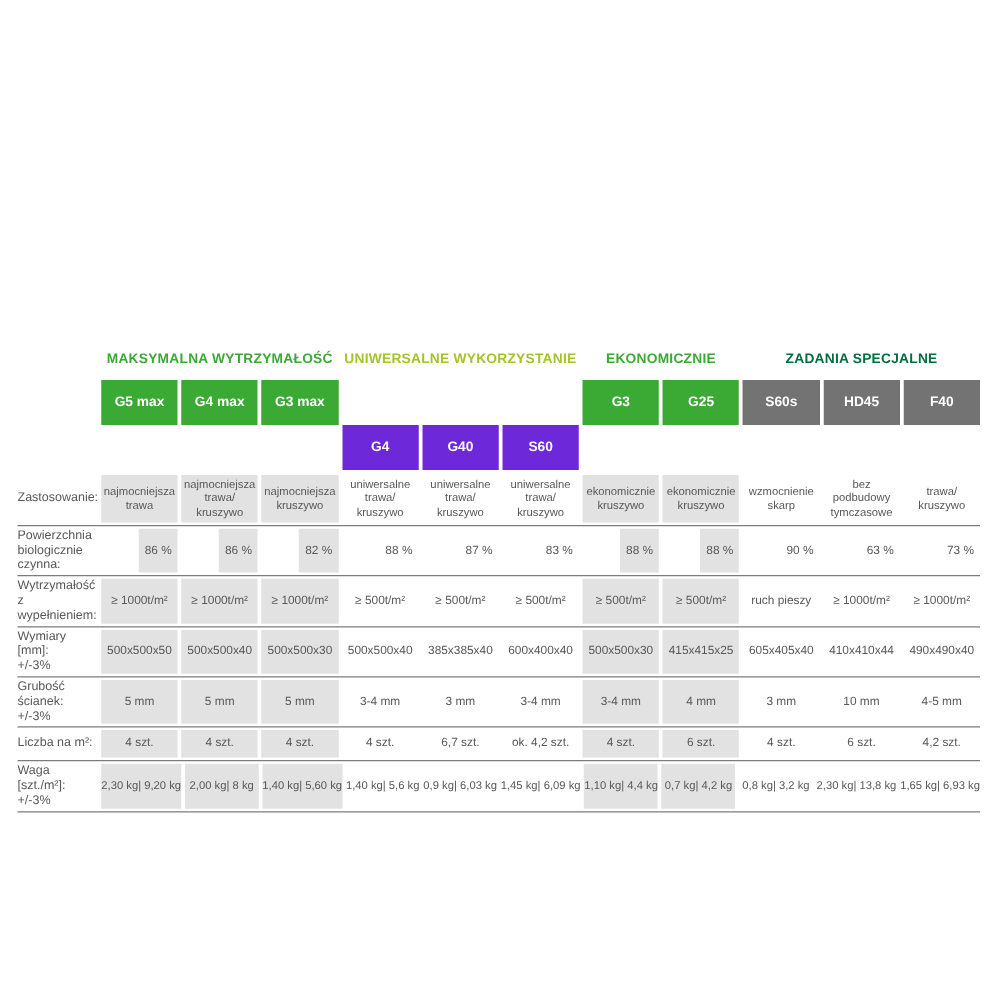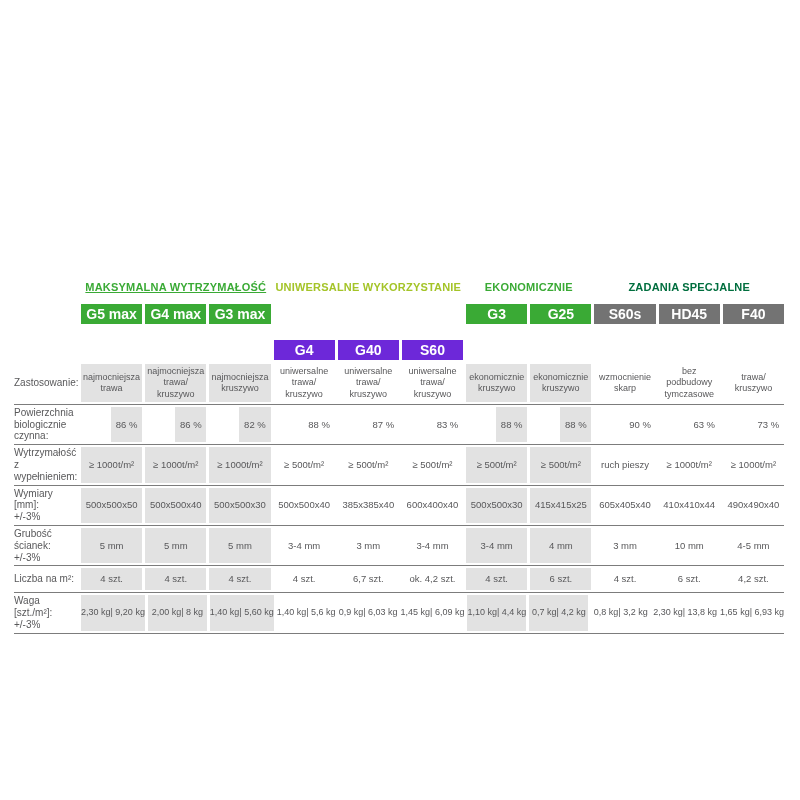--- a/index.html
+++ b/index.html
@@ -1,26 +1,26 @@
 <!DOCTYPE html>
 <html><head>
 <meta charset="utf-8">
 <style>
   html,body{margin:0;padding:0;background:#ffffff;}
   body{width:800px;height:800px;position:relative;font-family:"Liberation Sans",sans-serif;color:#58585a;}
   .wrap{position:absolute;top:281px;left:14px;width:770px;}
   .trow{display:grid;grid-template-columns:64px repeat(11,1fr);column-gap:3px;align-items:stretch;}
   .titles{margin-bottom:11px;}
   .sec-title{font-weight:bold;font-size:11px;text-align:center;letter-spacing:.2px;white-space:nowrap;}
-  .st1{grid-column:2/5;color:#3aaa35;text-decoration:underline;}
+  .st1{grid-column:2/5;color:#3aaa35;}
   .st2{grid-column:5/8;color:#a4c428;}
   .st3{grid-column:8/10;color:#3aaa35;}
   .st4{grid-column:10/13;color:#006e3e;}
   .chips{margin-bottom:4px;}
-  .chip{height:20px;display:flex;align-items:center;justify-content:center;color:#fff;font-weight:bold;font-size:14px;}
+  .chip{height:36px;display:flex;align-items:center;justify-content:center;color:#fff;font-weight:bold;font-size:11px;}
   .s1,.s3{background:#3aaa35;}
   .s2{background:#6d28d9;margin-top:36px;}
   .s4{background:#737373;}
   .label{display:flex;align-items:center;text-align:left;font-size:10px;line-height:1.18;white-space:pre-line;}
   .cell{display:flex;align-items:center;justify-content:center;text-align:center;font-size:9.5px;line-height:1.25;white-space:pre-line;padding:2px 0;}
   .g{background:#e2e2e2;}
   .divider{height:1px;background:#7c7c7c;margin:2px 0;}
   .r0{min-height:30px;}
   .r1{min-height:28px;gap:33px;}
   .rn{min-height:22px;}

